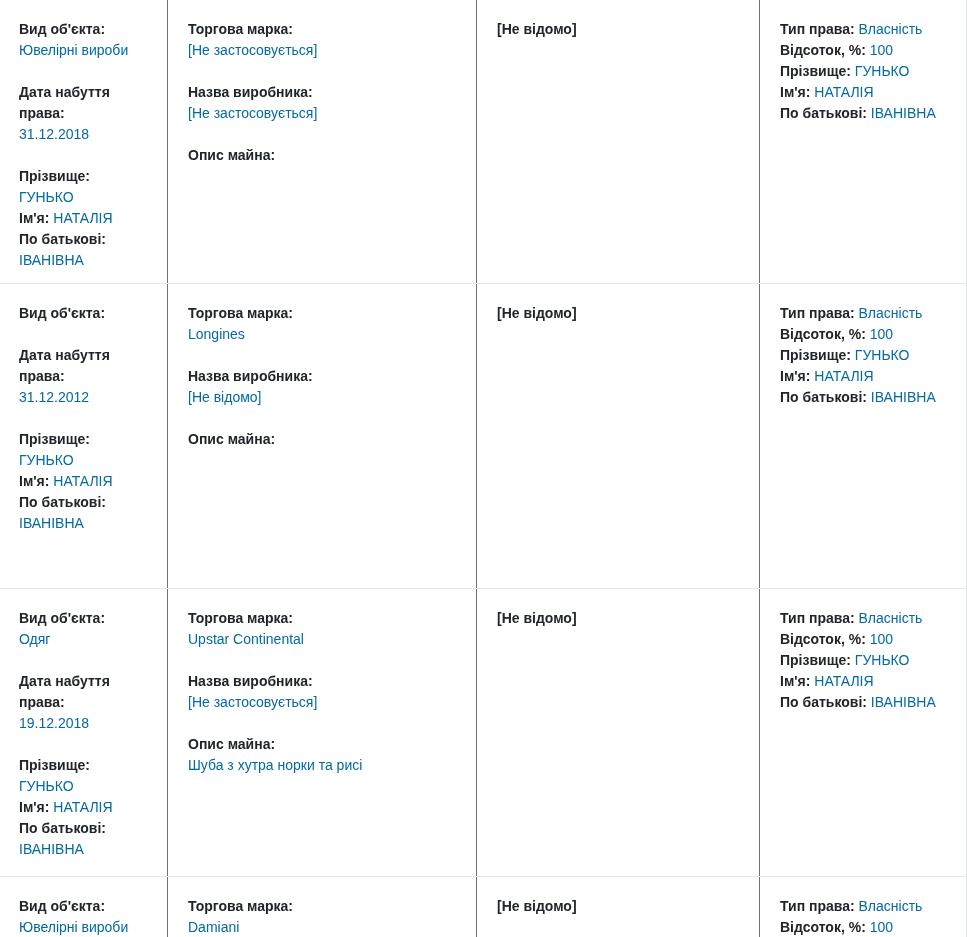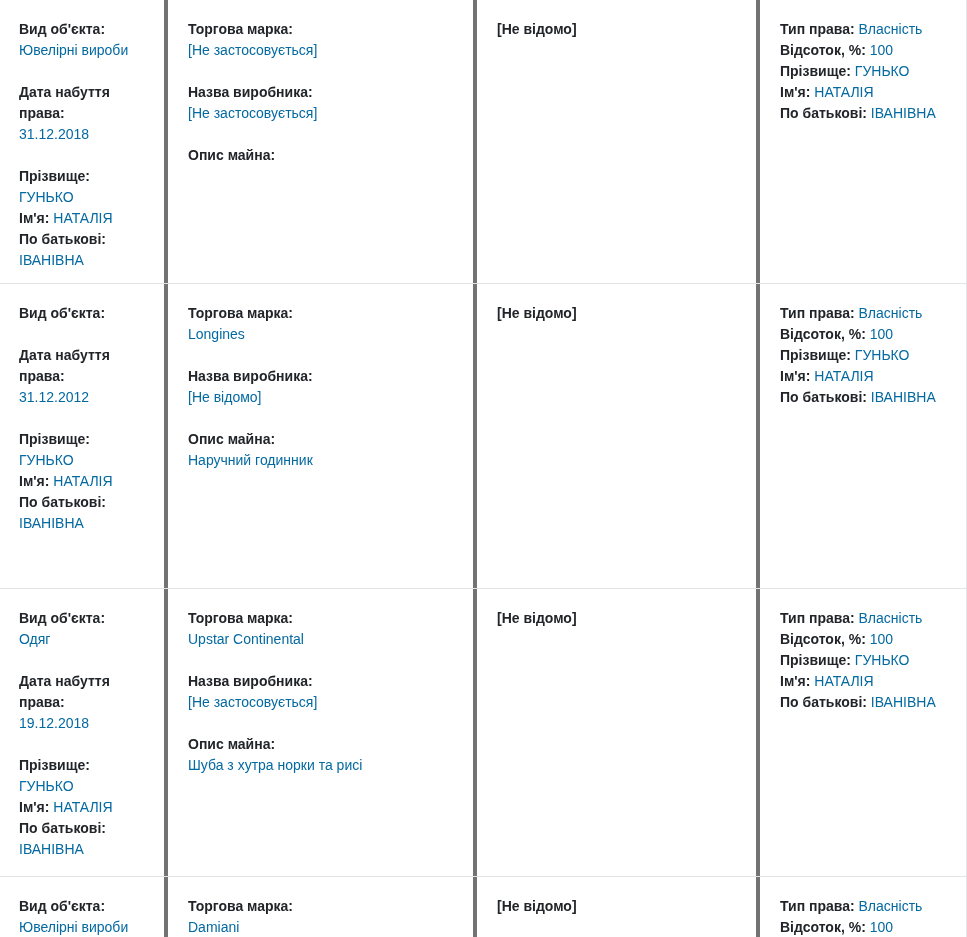--- a/index.html
+++ b/index.html
@@ -40,21 +40,21 @@
     overflow: hidden;
   }
   .c1 {
     width: 168px;
     padding-left: 19px;
     padding-right: 21px;
   }
   .c2 { width: 309px; }
   .c3 { width: 283px; }
   .c4 { flex: 1; padding-right: 8px; }
-  .c1, .c2, .c3 { border-right: 4px solid #737373; }
+  .c1, .c2, .c3 { border-right: 1px solid #737373; }
   .group { margin: 0 0 21px 0; }
   .group:last-child { margin-bottom: 0; }
   .lbl {
     font-weight: 700;
     color: #21252a;
   }
   .val { color: #0369a1; }
   .prewrap { white-space: pre-line; }
   .blockval { display: block; }
 </style>
@@ -131,21 +131,20 @@
       <div class="group">
         <div class="lbl">Торгова марка:</div>
         <div class="val">Longines</div>
       </div>
       <div class="group">
         <div class="lbl">Назва виробника:</div>
         <div class="val">[Не відомо]</div>
       </div>
       <div class="group">
         <div class="lbl">Опис майна:</div>
-        <div class="val">Наручний годинник</div>
       </div>
     </div>
 
     <div class="cell c3">
       <div class="lbl">[Не відомо]</div>
     </div>
 
     <div class="cell c4">
       <div class="group">
         <div><span class="lbl">Тип права:</span> <span class="val">Власність</span></div>

